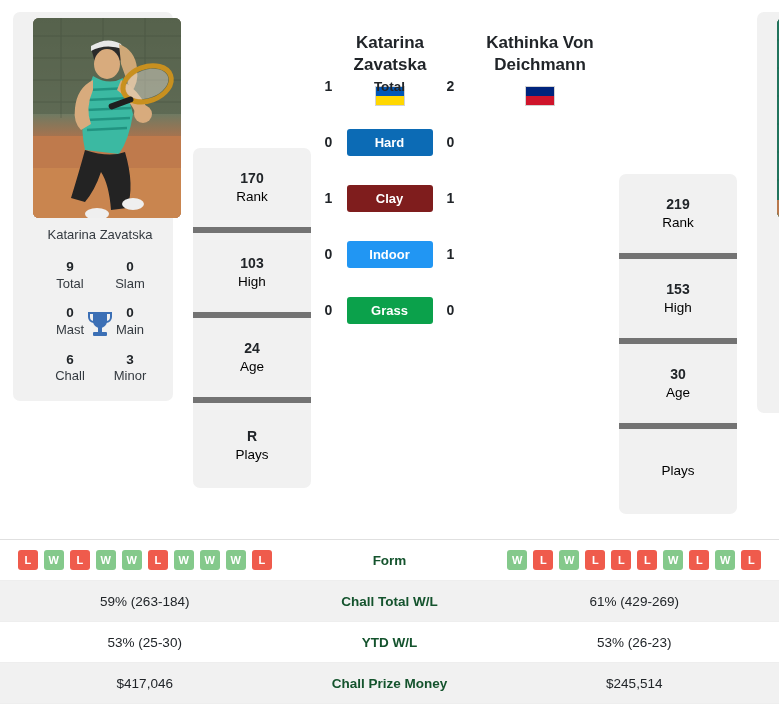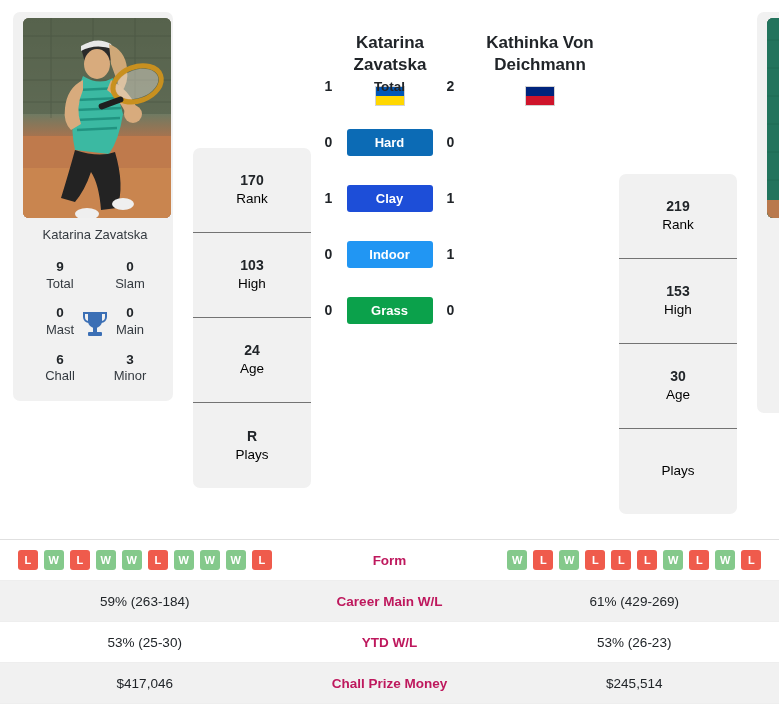--- a/index.html
+++ b/index.html
@@ -18,21 +18,21 @@
     display: flex;
     align-items: flex-start;
     padding: 12px 13px 0 13px;
   }
 
   
   .player-card {
     width: 160px;
     background: #f1f1f1;
     border-radius: 7px;
-    padding: 6px 6px 10px 10px;
+    padding: 6px 6px 10px 20px;
     flex: 0 0 160px;
   }
   .player-photo {
     width: 148px;
     height: 200px;
     border-radius: 6px;
     overflow: hidden;
     position: relative;
     background: #7a6a58;
   }
@@ -75,21 +75,21 @@
     background: #f1f1f1;
     border-radius: 7px;
     overflow: hidden;
   }
   .info-cell {
     height: 85px;
     display: flex;
     flex-direction: column;
     align-items: center;
     justify-content: center;
-    border-bottom: 1px solid #737373;
+    border-bottom: 6px solid #737373;
   }
   .info-cell:last-child { border-bottom: none; }
   .info-val { font-size: 14px; font-weight: bold; color: #212529; line-height: 1.35; }
   .info-lab { font-size: 13.5px; color: #000000; line-height: 1.35; }
 
   
   .h2h {
     flex: 1 1 auto;
     display: flex;
     flex-direction: column;
@@ -177,21 +177,21 @@
     gap: 6px;
     font-size: 13.5px;
     color: #212529;
     padding: 0 10px;
   }
   .stat-label {
     flex: 0 0 200px;
     text-align: center;
     font-size: 13.5px;
     font-weight: bold;
-    color: #be185d;
+    color: #14532d;
   }
   .form-badge {
     width: 20px;
     height: 20px;
     border-radius: 3px;
     color: #ffffff;
     font-size: 11px;
     font-weight: bold;
     display: inline-flex;
     align-items: center;
@@ -437,21 +437,21 @@
           <div class="h2h-total">Total</div>
           <div class="h2h-score">2</div>
         </div>
         <div class="h2h-row">
           <div class="h2h-score">0</div>
           <div class="h2h-badge" style="background: rgb(12, 107, 181);">Hard</div>
           <div class="h2h-score">0</div>
         </div>
         <div class="h2h-row">
           <div class="h2h-score">1</div>
-          <div class="h2h-badge" style="background: #1d4ed8;">Clay</div>
+          <div class="h2h-badge" style="background: #7f1d1d;">Clay</div>
           <div class="h2h-score">1</div>
         </div>
         <div class="h2h-row">
           <div class="h2h-score">0</div>
           <div class="h2h-badge" style="background: rgb(33, 150, 243);">Indoor</div>
           <div class="h2h-score">1</div>
         </div>
         <div class="h2h-row">
           <div class="h2h-score">0</div>
           <div class="h2h-badge" style="background: rgb(11, 161, 75);">Grass</div>
@@ -483,21 +483,21 @@
           <span class="form-badge l">L</span>
           <span class="form-badge l">L</span>
           <span class="form-badge w">W</span>
           <span class="form-badge l">L</span>
           <span class="form-badge w">W</span>
           <span class="form-badge l">L</span>
         </div>
       </div>
       <div class="stat-row shaded">
         <div class="stat-side">59% (263-184)</div>
-        <div class="stat-label">Career Main W/L</div>
+        <div class="stat-label">Chall Total W/L</div>
         <div class="stat-side">61% (429-269)</div>
       </div>
       <div class="stat-row">
         <div class="stat-side">53% (25-30)</div>
         <div class="stat-label">YTD W/L</div>
         <div class="stat-side">53% (26-23)</div>
       </div>
       <div class="stat-row shaded">
         <div class="stat-side">$417,046</div>
         <div class="stat-label">Chall Prize Money</div>

